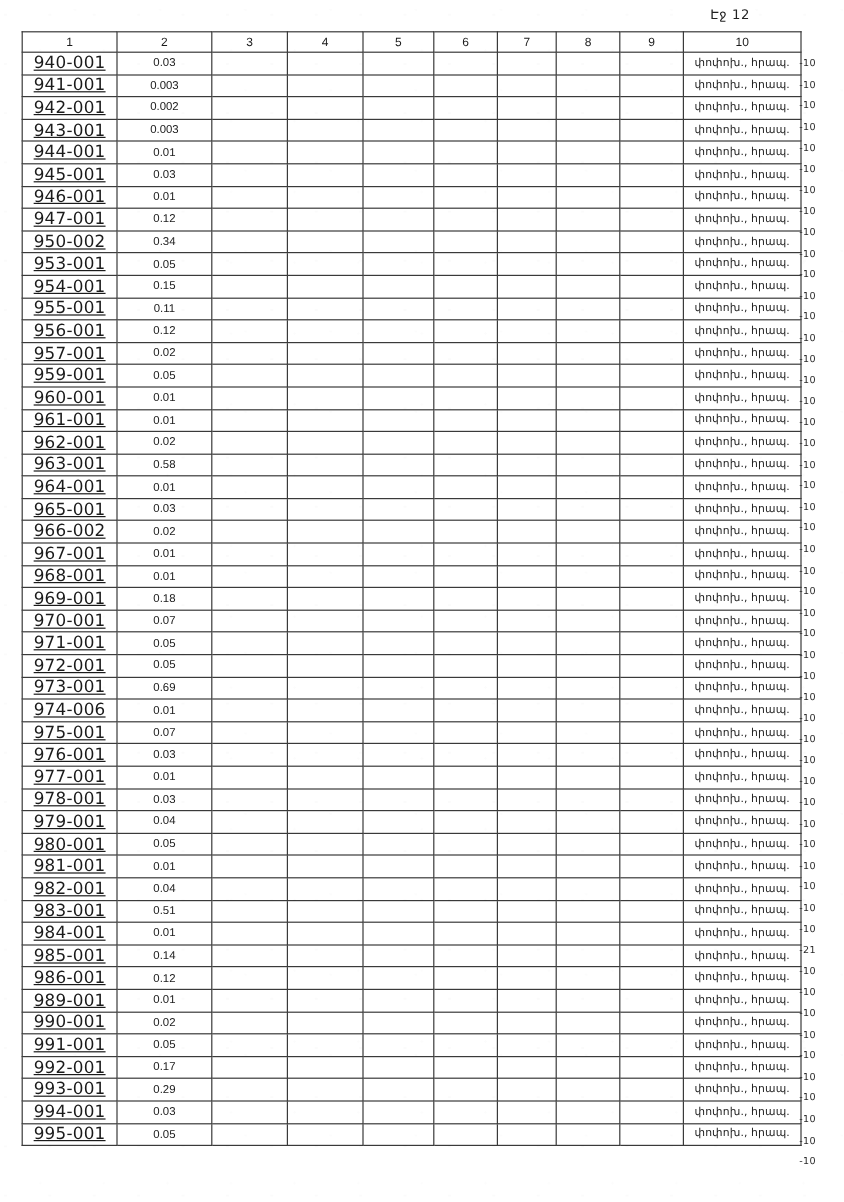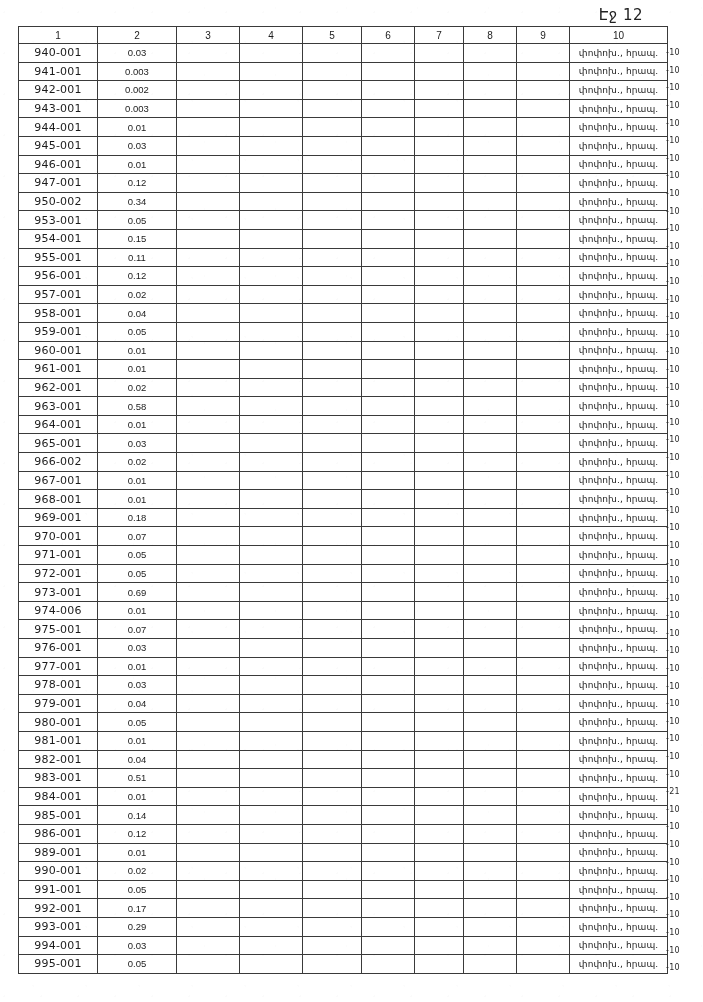--- a/index.html
+++ b/index.html
@@ -18,22 +18,22 @@
   #page {
     position: relative;
     width: 703px;
     height: 1002px;
     box-sizing: border-box;
     padding: 0;
   }
   .page-label {
     position: absolute;
     top: 6px;
-    right: 60px;
-    font-size: 15px;
+    right: 78px;
+    font-size: 11px;
     letter-spacing: 0.5px;
     color: #222;
     font-family: "DejaVu Sans", sans-serif;
   }
   table.grid {
     position: absolute;
     top: 26px;
     left: 18px;
     border-collapse: collapse;
     table-layout: fixed;
@@ -59,23 +59,24 @@
   .c2  { width: 78px; }
   .c3  { width: 62px; }
   .c4  { width: 62px; }
   .c5  { width: 58px; }
   .c6  { width: 52px; }
   .c7  { width: 48px; }
   .c8  { width: 52px; }
   .c9  { width: 52px; }
   .c10 { width: 97px; }
   td.code {
-    font-size: 11px;
+    font-size: 14px;
     letter-spacing: 0.2px;
     font-family: "DejaVu Sans", sans-serif;
+    text-decoration: underline;
   }
   td.val {
     font-size: 9.5px;
     font-family: Liberation Sans, sans-serif;
   }
   td.note {
     font-size: 9px;
     font-family: "DejaVu Sans", sans-serif;
     letter-spacing: 0.1px;
   }
@@ -298,32 +299,20 @@
           <td class="c3"></td>
           <td class="c4"></td>
           <td class="c5"></td>
           <td class="c6"></td>
           <td class="c7"></td>
           <td class="c8"></td>
           <td class="c9"></td>
           <td class="c10 note">փոփոխ., հրապ.</td>
         </tr>
         <tr>
-          <td class="c1 code">958-001</td>
-          <td class="c2 val">0.04</td>
-          <td class="c3"></td>
-          <td class="c4"></td>
-          <td class="c5"></td>
-          <td class="c6"></td>
-          <td class="c7"></td>
-          <td class="c8"></td>
-          <td class="c9"></td>
-          <td class="c10 note">փոփոխ., հրապ.</td>
-        </tr>
-        <tr>
           <td class="c1 code">959-001</td>
           <td class="c2 val">0.05</td>
           <td class="c3"></td>
           <td class="c4"></td>
           <td class="c5"></td>
           <td class="c6"></td>
           <td class="c7"></td>
           <td class="c8"></td>
           <td class="c9"></td>
           <td class="c10 note">փոփոխ., հրապ.</td>

